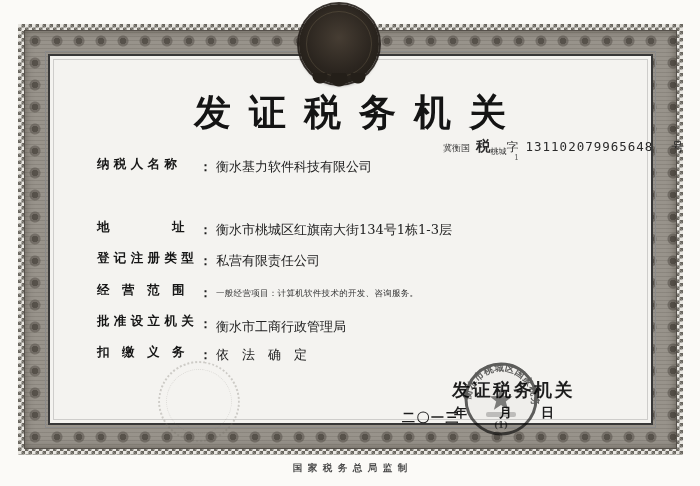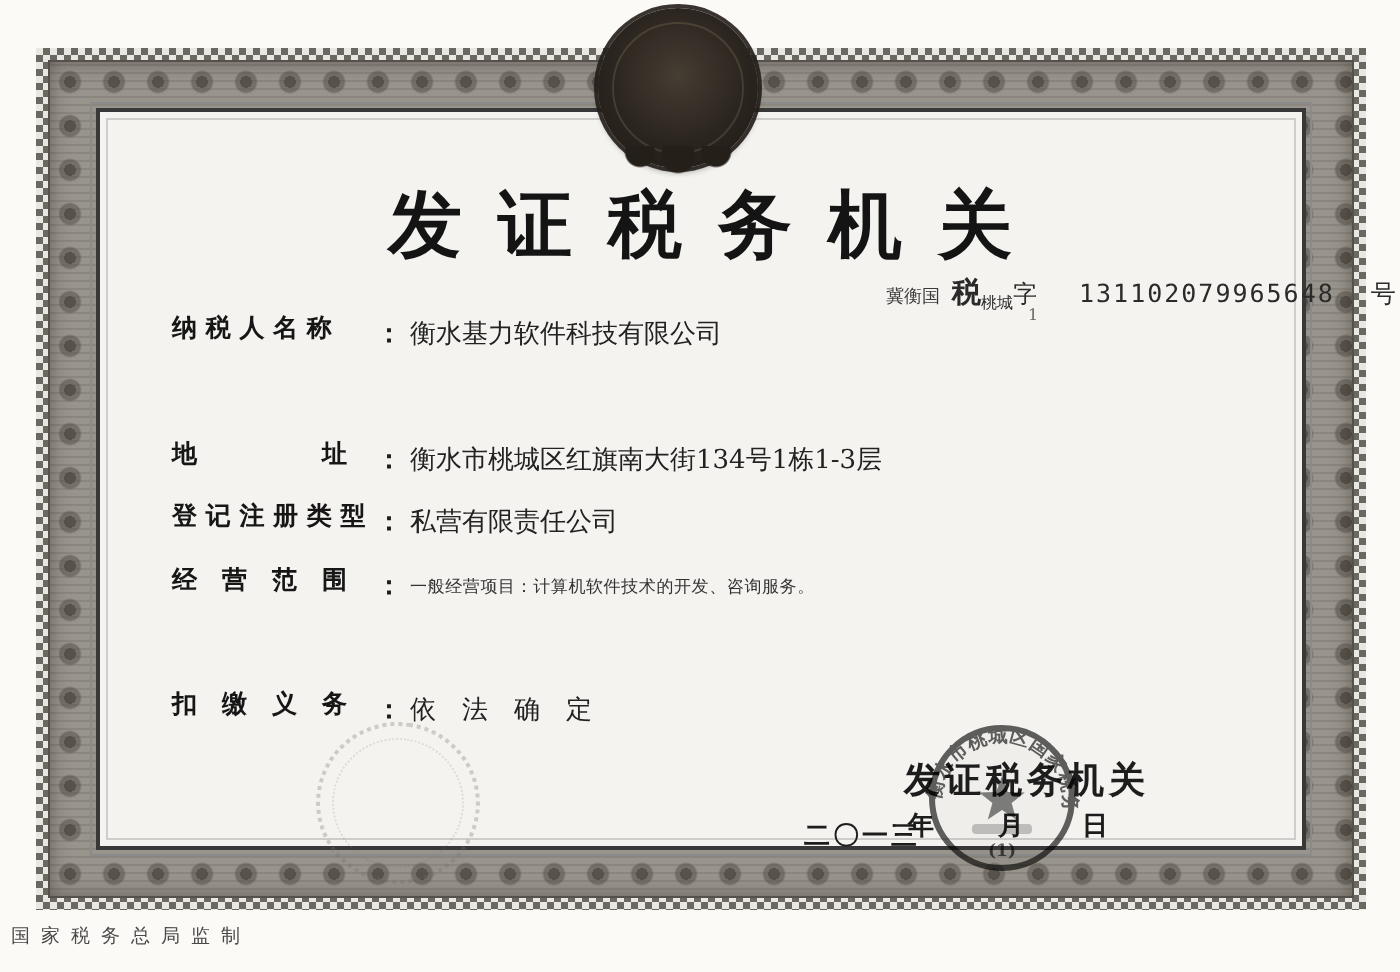--- a/index.html
+++ b/index.html
@@ -64,25 +64,25 @@
     position:absolute;left:0;right:0;top:88px;z-index:4;
     text-align:center;font-size:37px;font-weight:700;
     letter-spacing:18px;text-indent:18px;color:#141414;
   }
   
   .serial{position:absolute;left:430px;top:136px;z-index:4;white-space:nowrap;color:#2a2a2a;}
   .s-region{font-size:9px;color:#3a3a3a;margin-left:13px;}
   .s-tax{font-size:14.5px;font-weight:600;margin-left:6px;}
   .s-district{font-size:8px;position:relative;top:3px;}
   .s-zi{font-size:12px;}
-  .s-number{font-size:12.5px;letter-spacing:1px;margin-left:21px;font-family:"DejaVu Sans Mono","Liberation Mono",monospace;}
+  .s-number{font-size:12.5px;letter-spacing:1px;margin-left:7px;font-family:"DejaVu Sans Mono","Liberation Mono",monospace;}
   .s-hao{font-size:12.5px;margin-left:18px;}
   .s-stray{position:absolute;left:514px;top:153px;font-size:8px;color:#666;z-index:4;}
   
-  .row{position:absolute;left:86px;white-space:nowrap;z-index:4;}
+  .row{position:absolute;left:97px;white-space:nowrap;z-index:4;}
   .flabel{display:inline-block;width:102px;font-size:12.5px;font-weight:600;color:#161616;vertical-align:top;}
   .flabel.tight{font-size:12px;letter-spacing:-0.5px;}
   .fcolon{font-size:13px;font-weight:600;margin-right:4px;}
   .fvalue{font-size:13px;color:#222;}
   .fvalue.small{font-size:8.5px;letter-spacing:.3px;position:relative;top:-1px;color:#333;}
   .fvalue.low{position:relative;top:3px;}
   .r1{top:156px;} .r2{top:187px;} .r3{top:219px;} .r4{top:250px;}
   .r5{top:282px;} .r6{top:313px;} .r7{top:344px;}
   
   .authority{position:absolute;left:452px;top:378px;z-index:5;
@@ -98,22 +98,22 @@
     position:absolute;left:158px;top:361px;width:78px;height:77px;border-radius:50%;
     border:2px dotted rgba(115,112,105,.30);transform:rotate(8deg);z-index:2;
   }
   .ghost-seal::before{
     content:'';position:absolute;inset:6px;border-radius:50%;
     border:1px dotted rgba(115,112,105,.18);
   }
   
   .footer-caption{
     position:absolute;left:0;right:0;top:462px;z-index:4;
-    text-align:left;font-size:9.5px;letter-spacing:5.5px;text-indent:5.5px;
-    color:#4a4a4a;font-weight:400;
+    text-align:center;font-size:9.5px;letter-spacing:5.5px;text-indent:5.5px;
+    color:#4a4a4a;font-weight:700;
   }
 </style>
 </head>
 <body>
 
 <div class="page">
 
   <div class="frame">
     <div class="band"></div>
     <div class="paper"></div>
@@ -133,20 +133,23 @@
   </div>
   <div class="row r3">
     <span class="flabel">地　　　　　址</span><span class="fcolon">：</span><span class="fvalue">衡水市桃城区红旗南大街134号1栋1-3层</span>
   </div>
   <div class="row r5">
     <span class="flabel">经　营　范　围</span><span class="fcolon">：</span><span class="fvalue small">一般经营项目：计算机软件技术的开发、咨询服务。</span>
   </div>
   <div class="row r4">
     <span class="flabel">登 记 注 册 类 型</span><span class="fcolon">：</span><span class="fvalue">私营有限责任公司</span>
   </div>
+  <div class="row r6">
+    <span class="flabel">批 准 设 立 机 关</span><span class="fcolon">：</span><span class="fvalue low">衡水市工商行政管理局</span>
+  </div>
   <div class="row r7">
     <span class="flabel">扣　缴　义　务</span><span class="fcolon">：</span><span class="fvalue">依　法　确　定</span>
   </div>
 
   <div class="authority">发证税务机关</div>
   <div class="d-year">二〇一三</div>
   <div class="d-nian">年</div>
   <div class="d-yue">月</div>
   <div class="d-ri">日</div>
 

